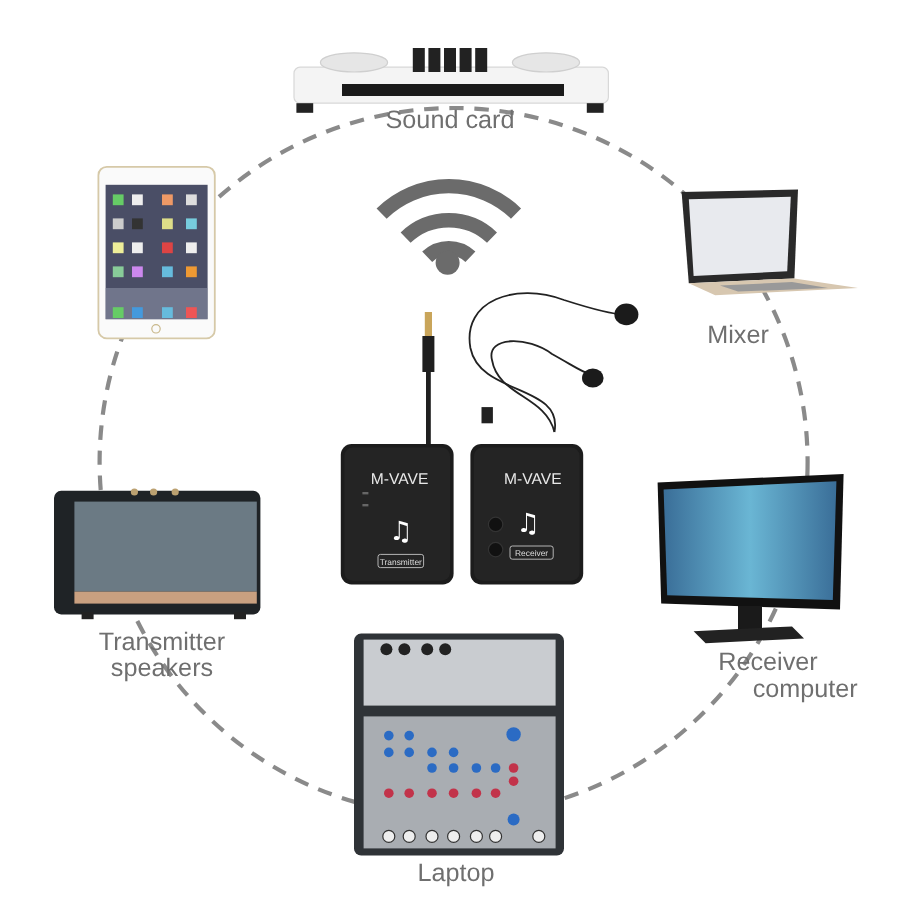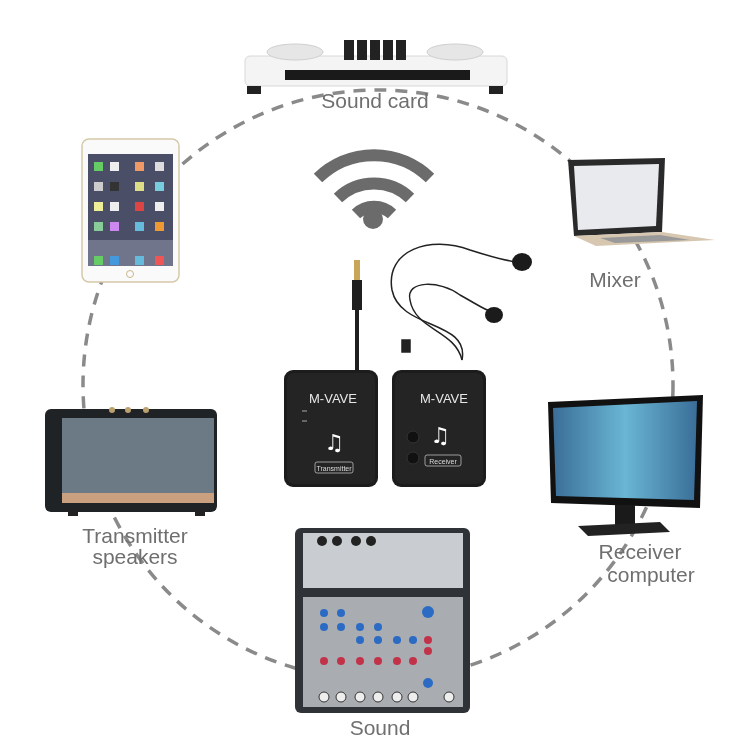--- a/index.html
+++ b/index.html
@@ -172,16 +172,16 @@
     <circle cx="413" cy="437" r="6" fill="#111" stroke="#333"></circle>
     <circle cx="413" cy="458" r="6" fill="#111" stroke="#333"></circle>
     <rect x="425" y="455" width="36" height="11" rx="2" fill="none" stroke="#bbb" stroke-width="0.8"></rect>
     <text x="443" y="463.5" font-family="Liberation Sans, sans-serif" font-size="7" fill="#ddd" text-anchor="middle">Receiver</text>
   </g>
 </svg>
 
 <div class="label" style="left:300px; top:89px; width:150px;">Sound card</div>
 <div class="label" style="left:570px; top:268px; width:90px;">Mixer</div>
 <div class="label" style="left:585px; top:540px; width:110px;">Receiver</div>
-<div class="label" style="left:596px; top:563px; width:110px;">computer</div>
-<div class="label" style="left:325px; top:716px; width:110px;">Sound</div>
+<div class="label" style="left:616px; top:563px; width:110px;">computer</div>
+<div class="label" style="left:325px; top:716px; width:110px;">Laptop</div>
 <div class="label" style="left:70px; top:524px; width:130px;">Transmitter</div>
 <div class="label" style="left:70px; top:545px; width:130px;">speakers</div>
 
 </body></html>

